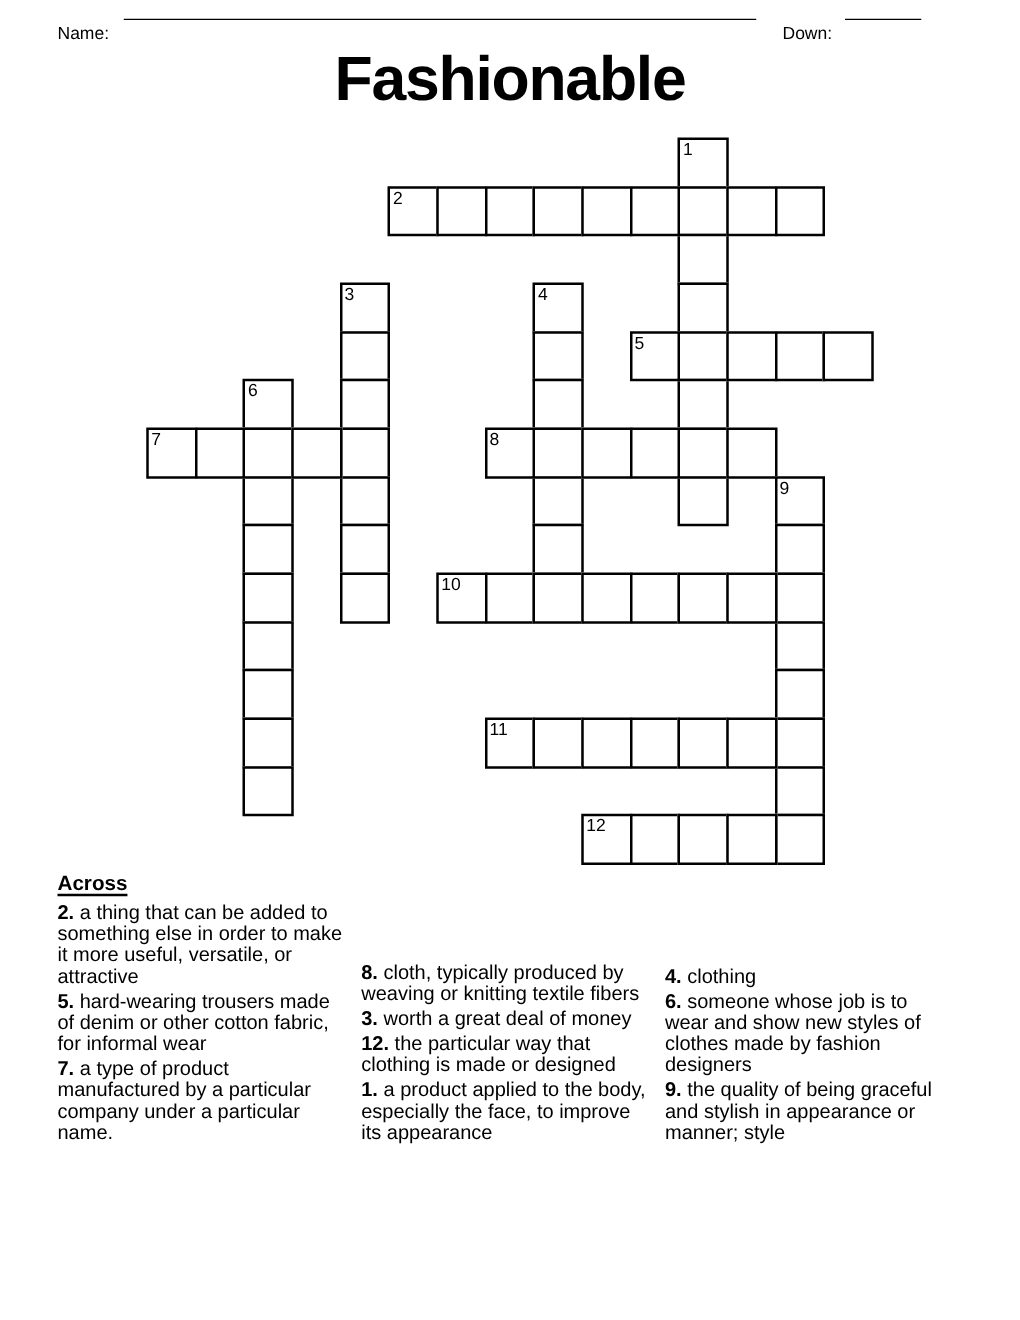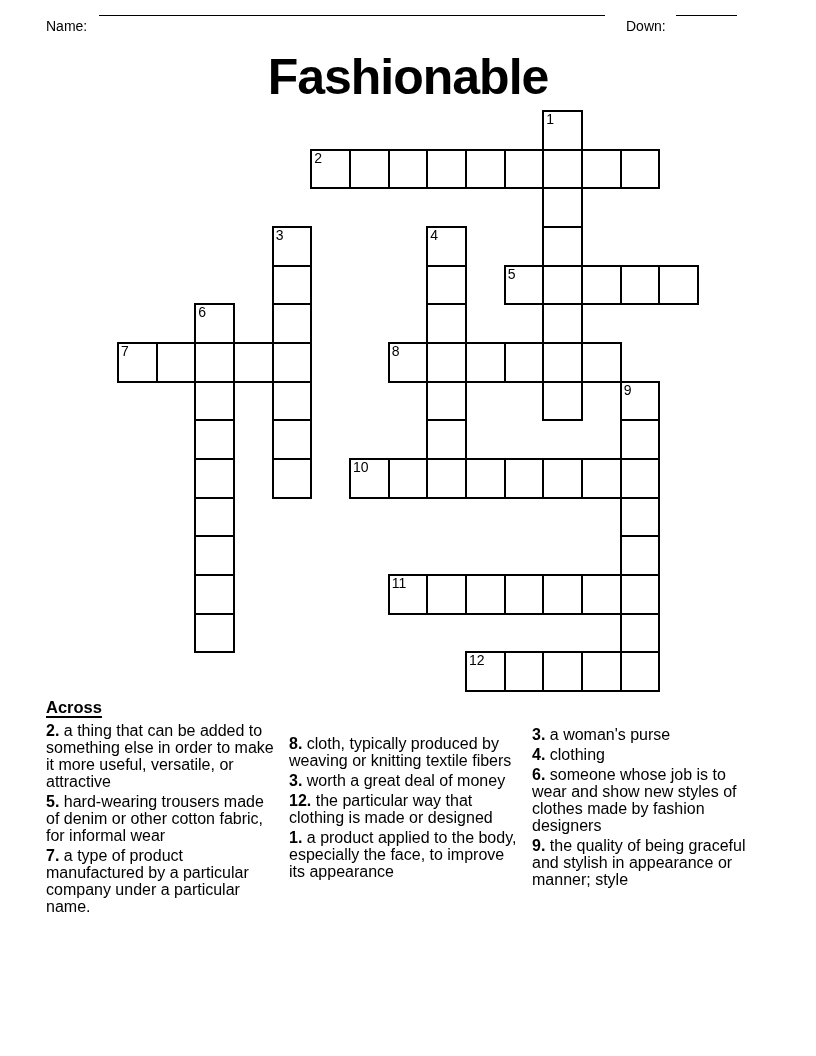--- a/index.html
+++ b/index.html
@@ -8,32 +8,32 @@
 
   
   .hdr-label{position:absolute;top:18px;font-size:14px;line-height:17px;white-space:nowrap;}
   #name-label{left:46px;}
   #date-label{left:626px;}
   .hline{position:absolute;top:0;height:15px;border-bottom:1.6px solid #000;}
   #name-line{left:99px;width:506px;}
   #date-line{left:676px;width:61px;}
 
   
-  .title{position:absolute;left:0;right:0;top:36px;margin:16px;text-align:center;
+  .title{position:absolute;left:0;right:0;top:36px;margin:2px;text-align:center;
          font-size:50px;font-weight:700;letter-spacing:-1px;line-height:1;}
 
   
   #grid{position:absolute;}
   .cell{position:absolute;box-sizing:border-box;width:40.67px;height:40.67px;
         border:2px solid #000;background:#fff;}
   .cell .num{position:absolute;left:2px;top:0;font-size:14px;line-height:14px;}
 
   
   #clues{position:absolute;left:46px;top:699px;width:728px;display:flex;gap:11px;
-         align-items:center;}
+         align-items:flex-end;}
   .clue-col{flex:0 0 232px;width:232px;}
   .clue-heading{font-size:16.5px;font-weight:700;line-height:17px;margin:0 0 6px 0;
                 text-decoration:underline;text-decoration-thickness:1.5px;text-underline-offset:3px;}
   .clue{font-size:16px;line-height:17px;margin:0 0 3px 0;}
   .clue .cnum{font-weight:700;}
 </style>
 </head>
 <body>
 
 <div class="sheet">
@@ -152,19 +152,18 @@
         <p class="clue"><b class="cnum">5.</b> hard-wearing trousers made of denim or other cotton fabric, for informal wear</p>
         <p class="clue"><b class="cnum">7.</b> a type of product manufactured by a particular company under a particular name.</p>
       </div>
       <div class="clue-col">
         <p class="clue"><b class="cnum">8.</b> cloth, typically produced by weaving or knitting textile fibers</p>
         <p class="clue"><b class="cnum">3.</b> worth a great deal of money</p>
         <p class="clue"><b class="cnum">12.</b> the particular way that clothing is made or designed</p>
         <p class="clue"><b class="cnum">1.</b> a product applied to the body, especially the face, to improve its appearance</p>
       </div>
       <div class="clue-col">
-        <p class="clue"><b class="cnum">3.</b> a woman's purse</p>
         <p class="clue"><b class="cnum">4.</b> clothing</p>
         <p class="clue"><b class="cnum">6.</b> someone whose job is to wear and show new styles of clothes made by fashion designers</p>
         <p class="clue"><b class="cnum">9.</b> the quality of being graceful and stylish in appearance or manner; style</p>
       </div>
     </div>
 </div>
 
 </body></html>

